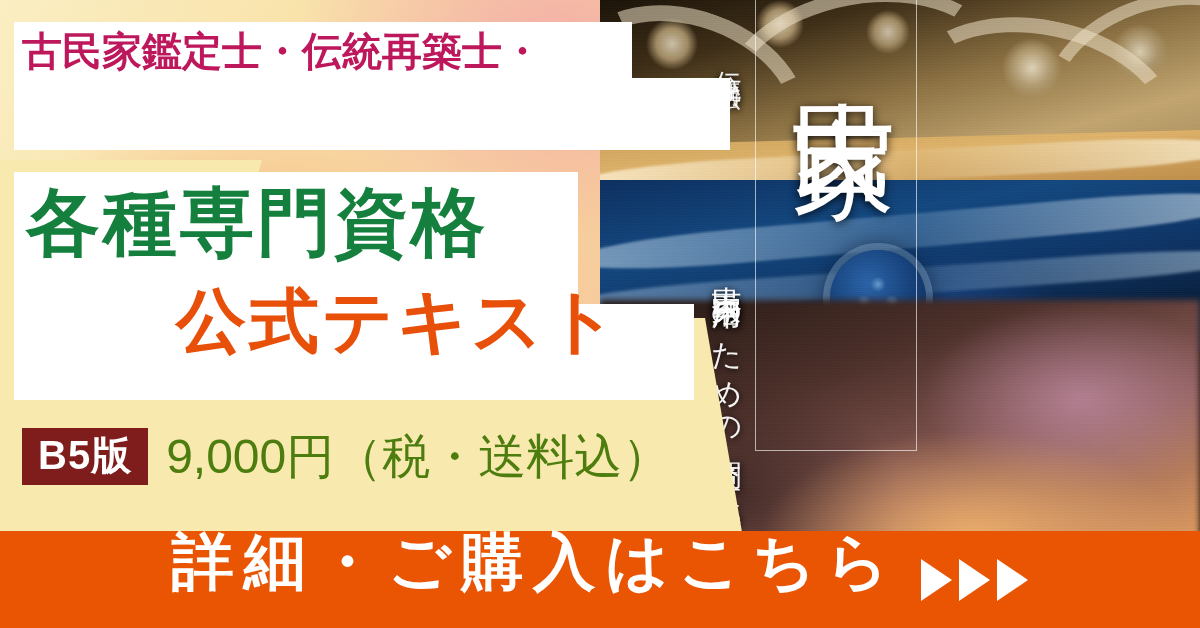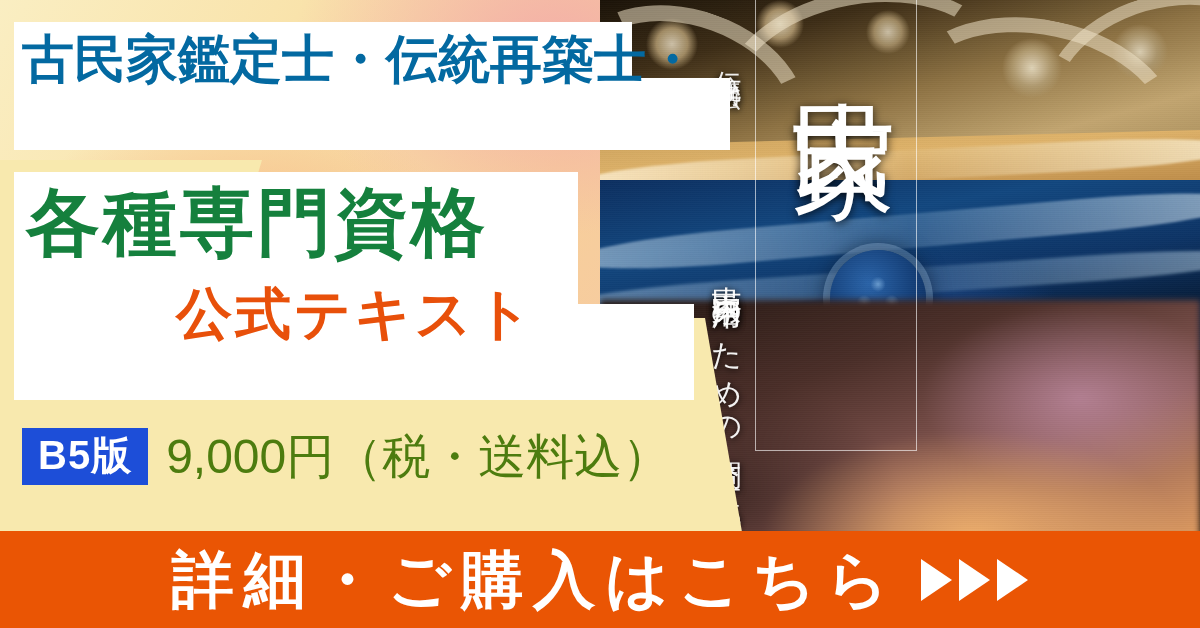--- a/index.html
+++ b/index.html
@@ -157,46 +157,46 @@
   
   .panel{position:absolute;background:#ffffff;}
   .panel-top{left:14px;top:22px;width:716px;height:128px;
     clip-path:polygon(0 0,618px 0,618px 56px,716px 56px,716px 128px,0 128px);}
   .panel-mid{left:14px;top:172px;width:680px;height:228px;
     clip-path:polygon(0 0,564px 0,564px 132px,680px 132px,680px 228px,0 228px);}
 
   
   .head-lines{
     position:absolute;left:22px;top:26px;width:700px;
-    font-size:52px;line-height:1.28;font-weight:700;color:#0369a1;
+    font-size:40px;line-height:1.28;font-weight:700;color:#be185d;
     letter-spacing:0px;white-space:nowrap;
   }
   .big-1{
     position:absolute;left:26px;top:186px;
     font-size:74px;font-weight:700;color:#15803d;letter-spacing:3px;white-space:nowrap;line-height:1;
   }
   .big-2{
     position:absolute;left:176px;top:286px;
-    font-size:56px;font-weight:700;color:#e8500a;letter-spacing:3px;white-space:nowrap;line-height:1;
+    font-size:70px;font-weight:700;color:#e8500a;letter-spacing:3px;white-space:nowrap;line-height:1;
   }
 
   
   .price-row{position:absolute;left:22px;top:428px;display:flex;align-items:center;gap:18px;}
   .badge{
-    background:#1d4ed8;color:#ffffff;font-size:40px;font-weight:700;
+    background:#7f1d1d;color:#ffffff;font-size:40px;font-weight:700;
     padding:7px 16px 10px;line-height:1;letter-spacing:1px;white-space:nowrap;
   }
   .price{
     font-size:48px;color:#4d7c0f;letter-spacing:0px;white-space:nowrap;line-height:1;
   }
 
   
   .cta{
     position:absolute;left:0;top:531px;width:1200px;height:97px;background:#ea5504;
-    display:flex;align-items:center;justify-content:center;gap:26px;
+    display:flex;justify-content:center;gap:26px;
   }
   .cta-text{
     color:#ffffff;font-size:62px;font-weight:700;letter-spacing:10px;white-space:nowrap;line-height:1;
   }
   .arrows{display:flex;align-items:center;gap:7px;margin-left:-4px;}
   .tri{width:0;height:0;border-top:21px solid transparent;border-bottom:21px solid transparent;border-left:31px solid #ffffff;}
 </style>
 </head>
 <body>
 

